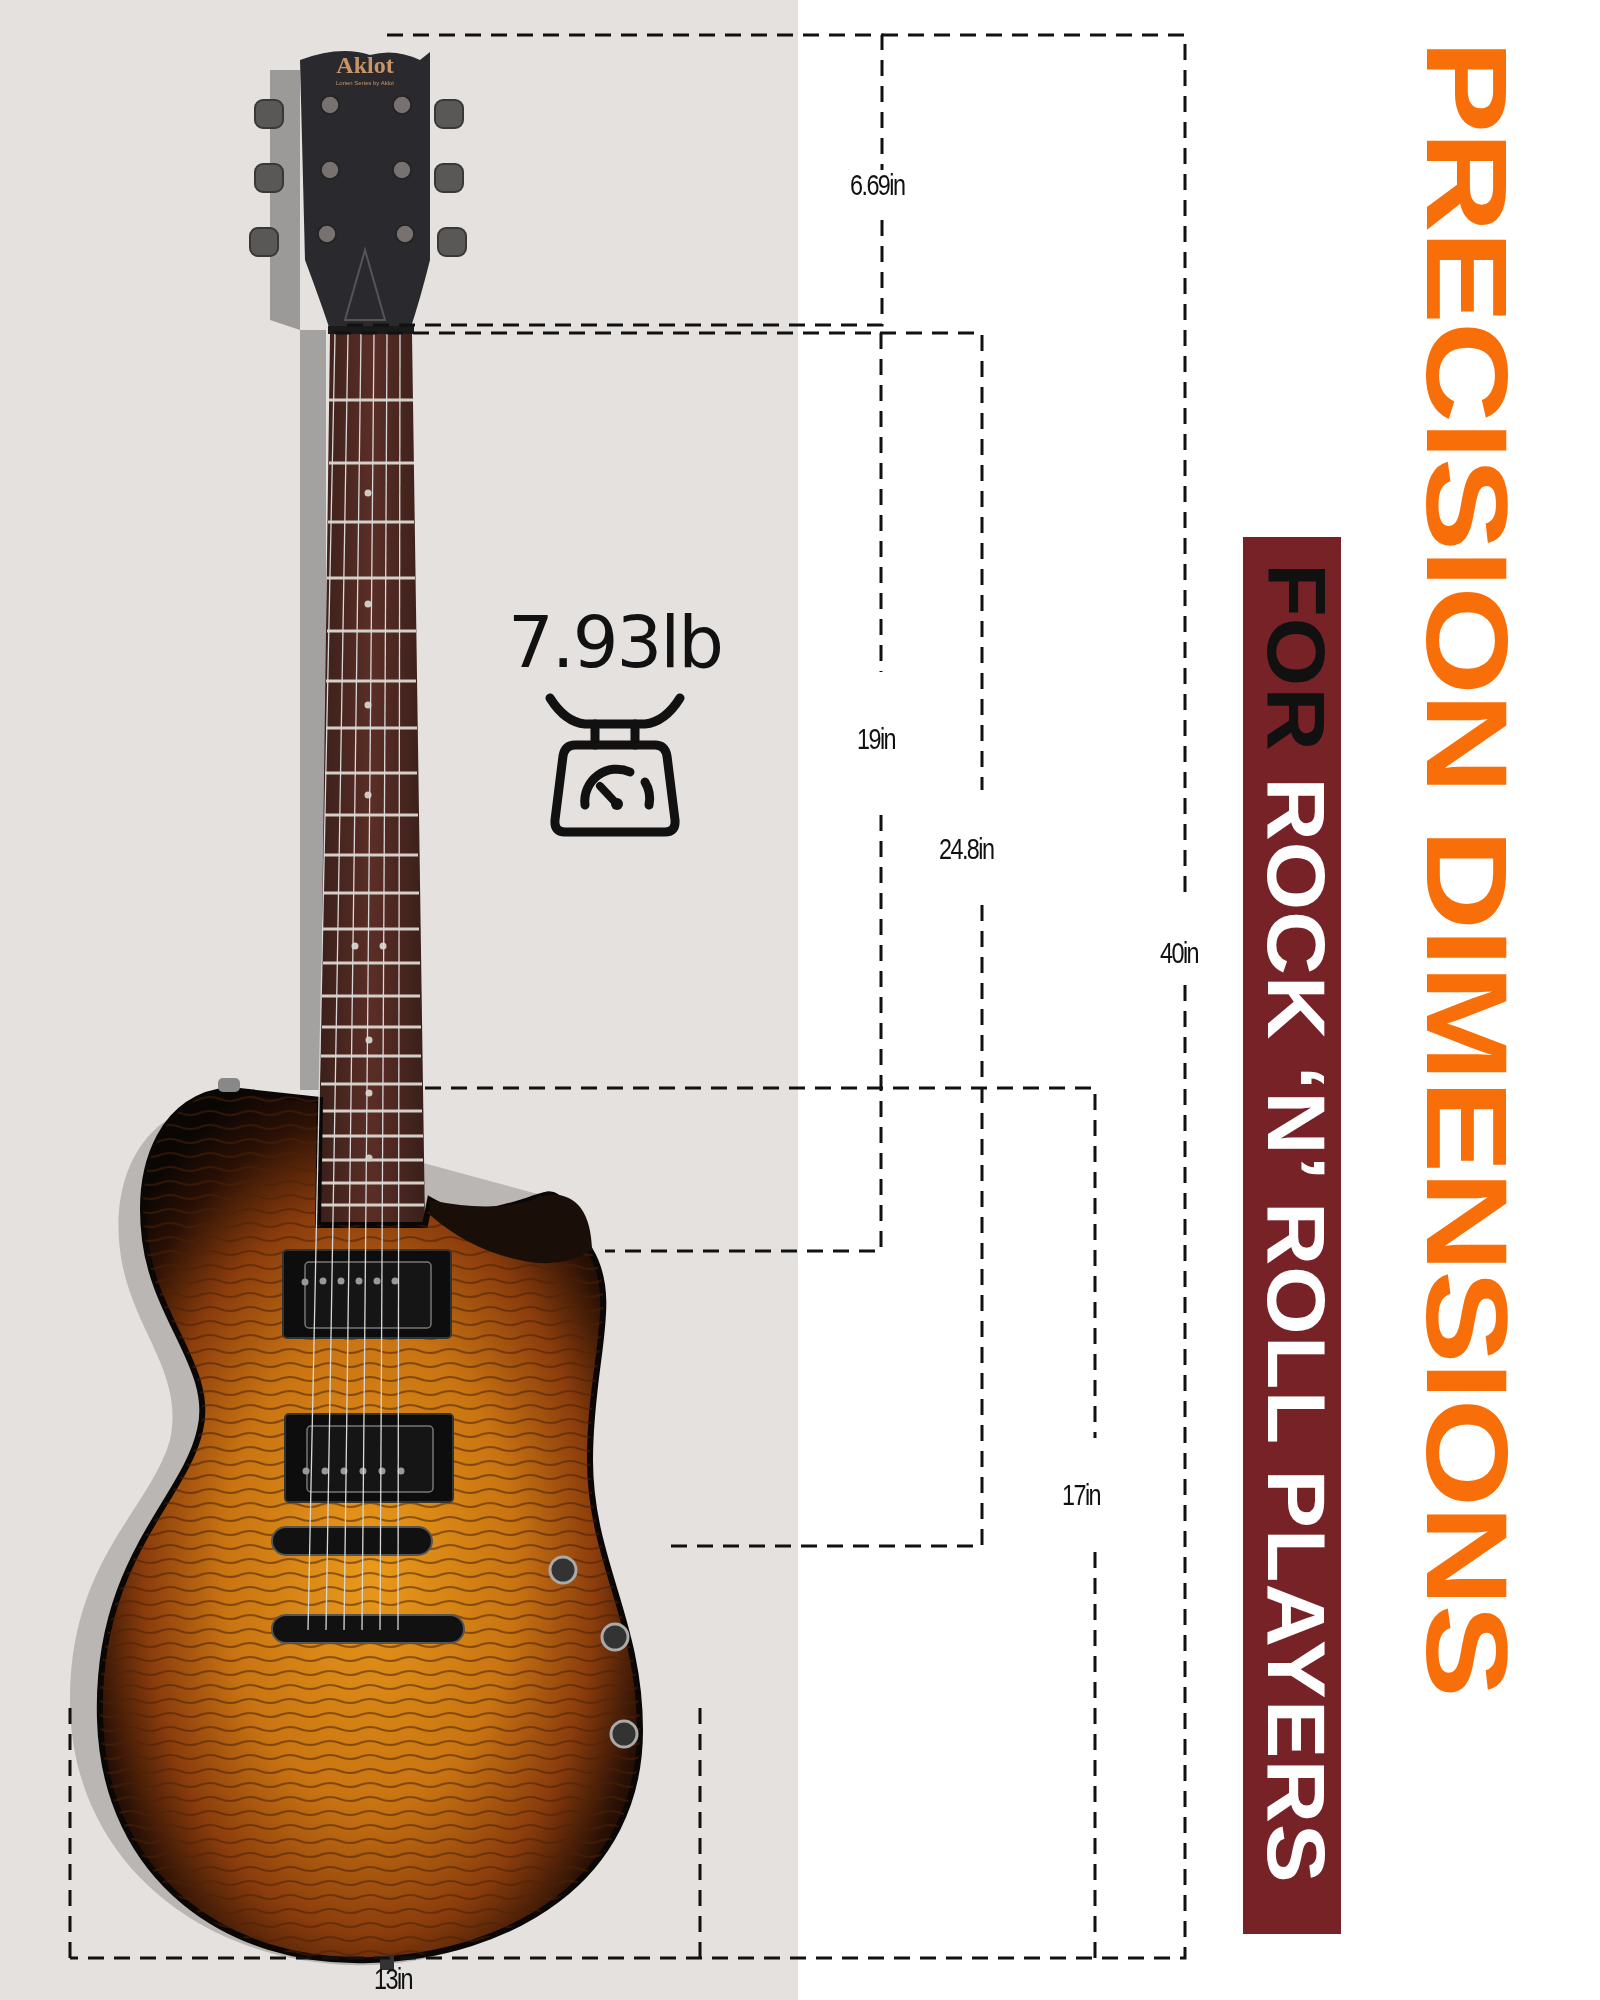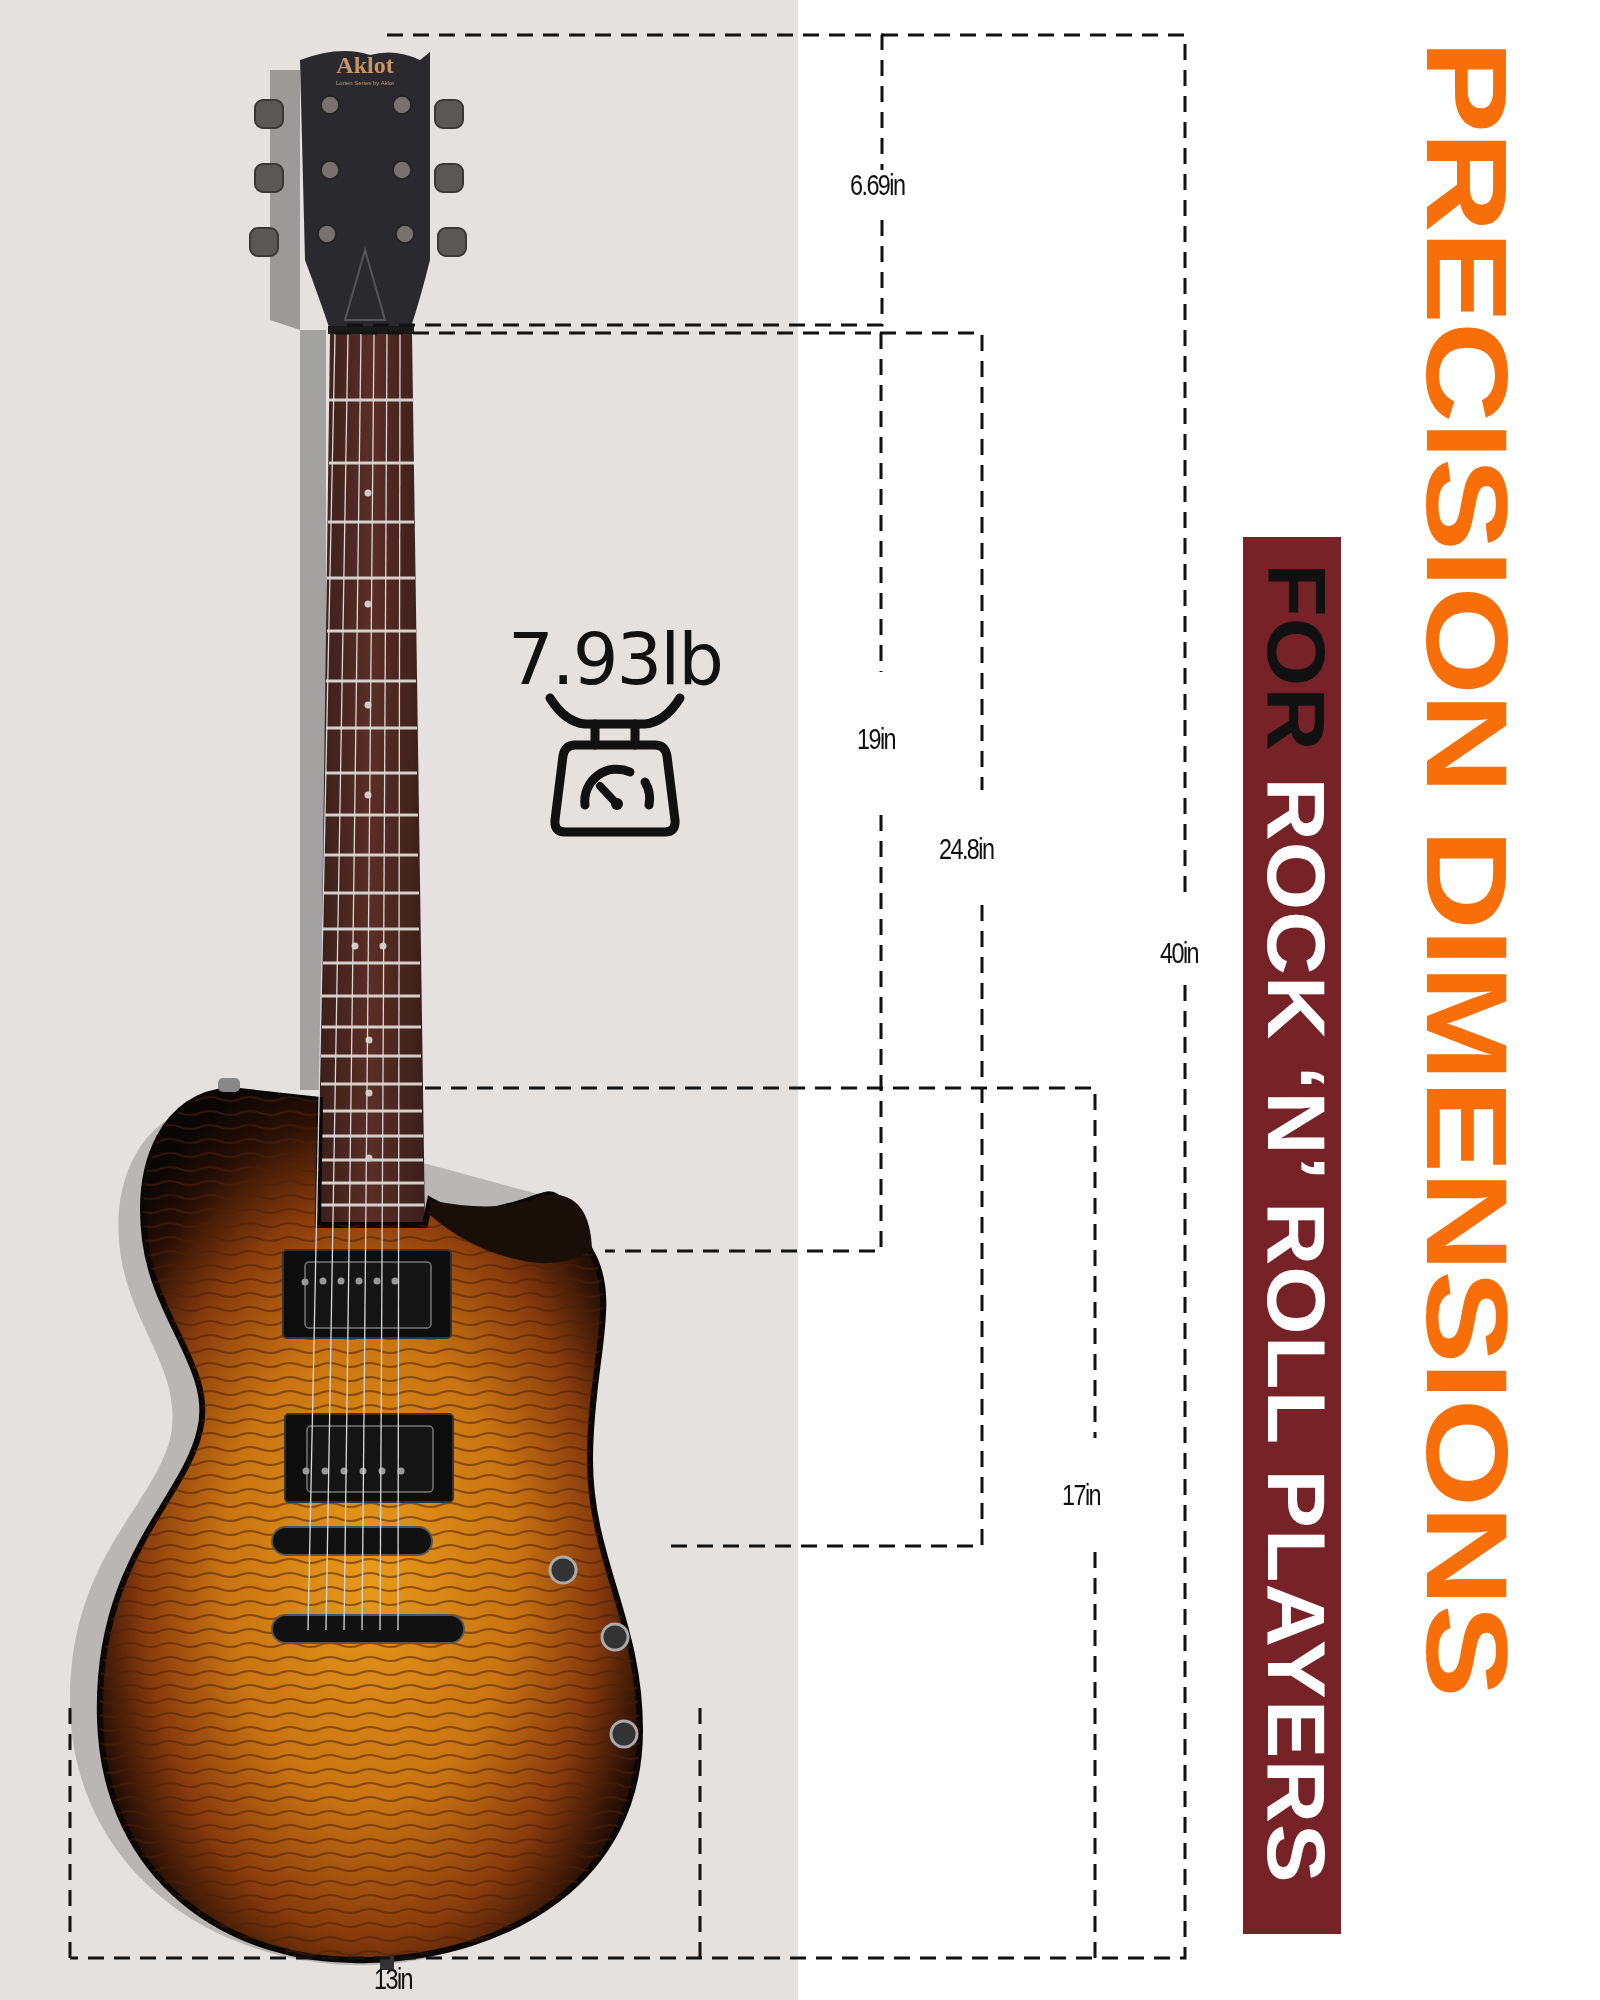--- a/index.html
+++ b/index.html
@@ -1,21 +1,21 @@
 <!DOCTYPE html>
 <html><head>
 <meta charset="utf-8">
 <style>
   html,body{margin:0;padding:0;}
   body{width:1600px;height:2000px;position:relative;overflow:hidden;background:#ffffff;font-family:"Liberation Sans",sans-serif;}
   .gray-panel{position:absolute;left:0;top:0;width:798px;height:2000px;background:#e4e1de;}
   .guitar{position:absolute;left:0;top:0;width:800px;height:2000px;}
   .dims{position:absolute;left:0;top:0;width:1600px;height:2000px;}
   .dim-label{position:absolute;font-family:"Liberation Sans",sans-serif;font-size:30px;color:#111;letter-spacing:-2px;transform:scaleX(0.78);transform-origin:left center;white-space:nowrap;background:transparent;}
-  .weight{position:absolute;left:508px;top:600px;font-family:"DejaVu Sans",sans-serif;font-size:72px;color:#111;letter-spacing:-2px;margin-top:17px;}
+  .weight{position:absolute;left:508px;top:600px;font-family:"DejaVu Sans",sans-serif;font-size:72px;color:#111;letter-spacing:-2px;}
   .scale-icon{position:absolute;left:545px;top:690px;width:140px;height:150px;}
   .title-wrap{position:absolute;left:1390px;top:40px;width:130px;height:1900px;}
   .title{position:absolute;left:130px;top:0;transform:rotate(90deg);transform-origin:top left;font-family:"Liberation Sans",sans-serif;font-weight:bold;font-size:140px;color:#f86f0a;white-space:nowrap;letter-spacing:-2px;line-height:130px;transform:rotate(90deg) scaleY(0.82);}
   .banner{position:absolute;left:1243px;top:537px;width:98px;height:1397px;background:#762227;}
   .banner-text{position:absolute;left:98px;top:26px;transform-origin:top left;transform:rotate(90deg) scaleY(0.92);font-family:"Liberation Sans",sans-serif;font-weight:bold;font-size:88px;line-height:98px;white-space:nowrap;letter-spacing:1px;}
   .banner-text .dark{color:#111;}
   .banner-text .light{color:#ffffff;}
 </style>
 </head>
 <body>

